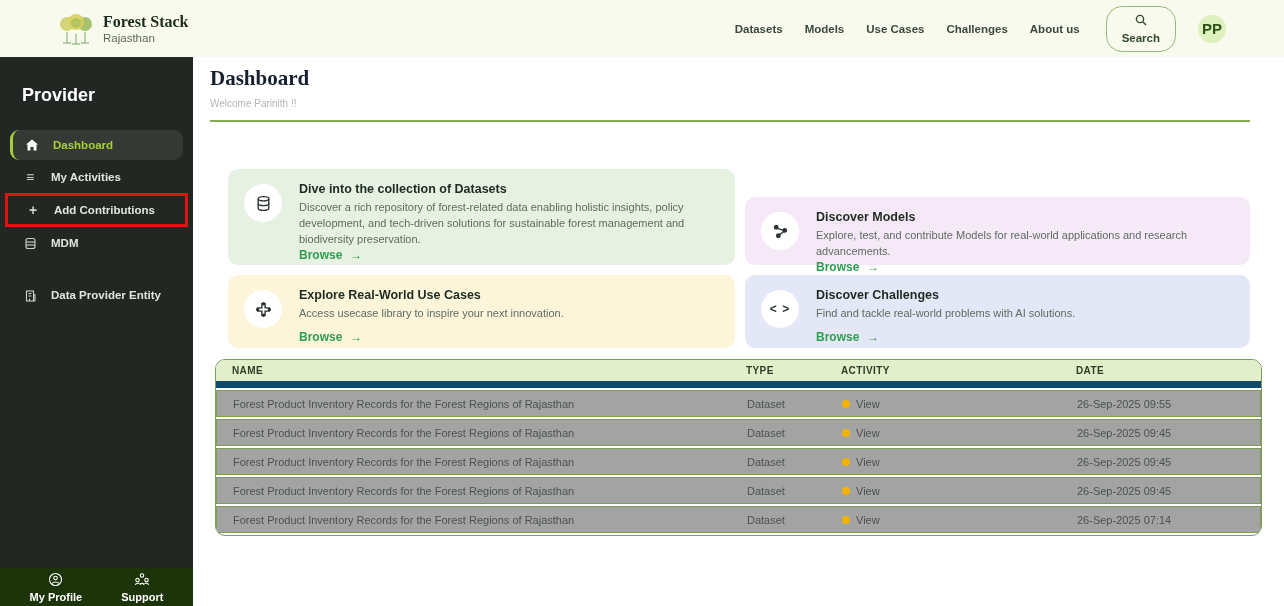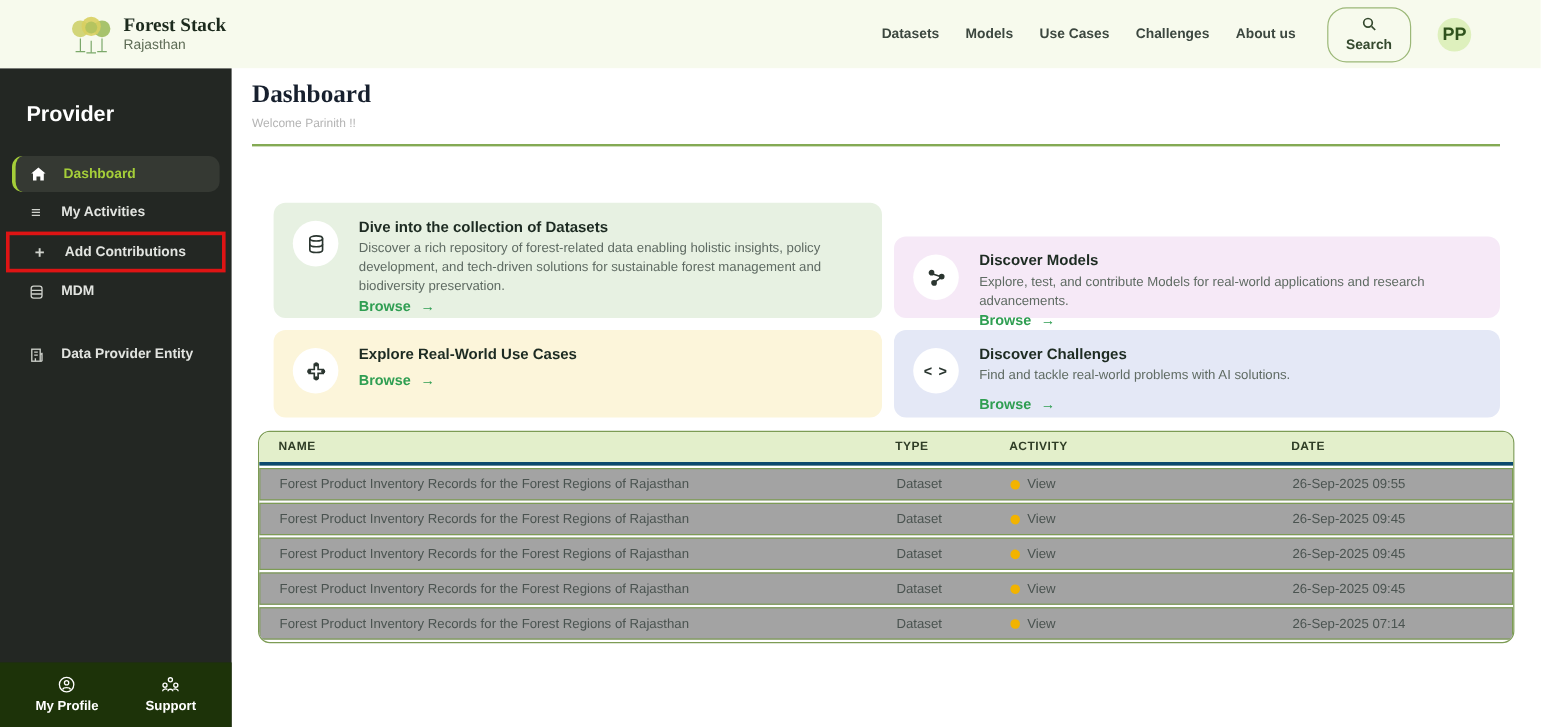--- a/index.html
+++ b/index.html
@@ -44,21 +44,21 @@
   .menu-item.active {
     margin:1px 10px; height:30px; padding:0 10px 0 11px; background:#353933;
     border-left:3px solid #a5ce39; border-radius:9px; color:#a5ce39;
   }
   .menu-item.active .mi-icon { color:#ffffff; }
   .annotation-box { border:3px solid #de1414; margin:0 5px; }
   .annotation-box .menu-item { padding-left:17px; height:28px; }
   .caret { margin-left:auto; font-size:8px; color:#d6d8d3; }
   .gap20 { height:20px; }
   .side-footer {
-    position:absolute; bottom:0; left:0; right:0; height:54px; background:#1d3309;
+    position:absolute; bottom:0; left:0; right:0; height:38px; background:#1d3309;
     display:flex; align-items:center; justify-content:space-around; padding:0 10px;
   }
   .sf-item { display:flex; flex-direction:column; align-items:center; gap:2px; color:#ffffff;
     font-size:11px; font-weight:600; cursor:pointer; }
 
   
   .main { flex:1; background:#ffffff; }
   .page-title { font-family:"Liberation Serif", serif; font-weight:bold; font-size:21px; color:#17202e; margin:9px 0 0 17px; }
   .welcome { font-size:10px; color:#b4b4b4; margin:7px 0 0 17px; }
   .divider { border:none; border-top:2px solid #84aa54; margin:11px 34px 0 17px; }
@@ -75,21 +75,21 @@
   .card-desc { font-size:11px; color:#5f6b63; line-height:1.45; margin-top:4px; max-width:480px; }
   .browse { display:flex; align-items:center; gap:8px; margin-top:auto; padding-bottom:2px;
     font-size:12px; font-weight:700; color:#2f9e52; cursor:pointer; }
   .card.short .browse { margin-top:8px; }
   .code-glyph { font-size:12px; font-weight:700; letter-spacing:1px; }
 
   
   .table { margin:11px 22px 0 22px; border:1.5px solid #7d9c55; border-radius:10px; overflow:hidden; background:#ffffff; }
   .thead {
     background:#e3efcb; height:28px; display:grid; grid-template-columns:514px 95px 235px auto;
-    align-items:center; padding-left:16px; border-bottom:3px solid #0c4a6e;
+    align-items:center; padding-left:16px; border-bottom:7px solid #0c4a6e;
   }
   .thead span { font-size:10px; font-weight:700; color:#2f3d26; letter-spacing:0.4px; }
   .trow {
     background:#a3a3a3; height:27px; display:grid; grid-template-columns:514px 95px 235px auto;
     align-items:center; padding-left:16px; border:1px solid #7d9c55; margin:2px 0; cursor:pointer;
   }
   .trow:last-child { margin-bottom:2px; }
   .trow span { font-size:11px; color:#4a5350; }
   .activity-cell { display:flex; align-items:center; gap:6px; }
   .dot { width:8px; height:8px; border-radius:50%; background:#f2b300; display:inline-block; }
@@ -269,20 +269,21 @@
           <svg width="17" height="17" viewBox="0 0 16 16" fill="none" stroke="#2b3630" stroke-width="1.3">
             <path d="M6.5 2.5 h3 v4 h4 v3 h-4 v4 h-3 v-4 h-4 v-3 h4 Z"></path>
             <circle cx="8" cy="2.5" r="1"></circle>
               <circle cx="8" cy="13.5" r="1"></circle>
               <circle cx="2.5" cy="8" r="1"></circle>
               <circle cx="13.5" cy="8" r="1"></circle>
           </svg>
         </div>
         <div class="card-body">
           <div class="card-title">Explore Real-World Use Cases</div>
+          <div class="card-desc">Access usecase library to inspire your next innovation.</div>
           <div class="browse">
             <span>Browse</span>
             <span>→</span>
           </div>
         </div>
       </div>
 
       <div class="card short" style="background:#e4e8f6;">
         <div class="circle">
           <span class="code-glyph">&lt; &gt;</span>

